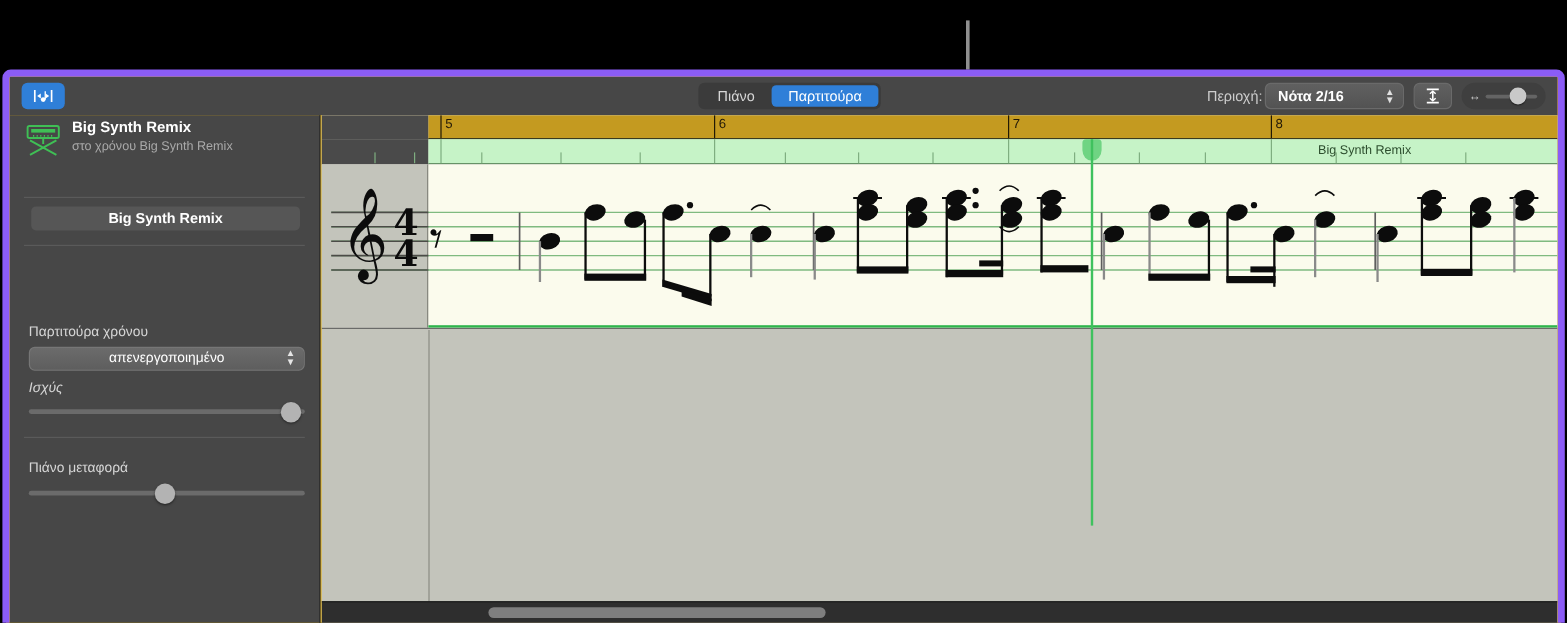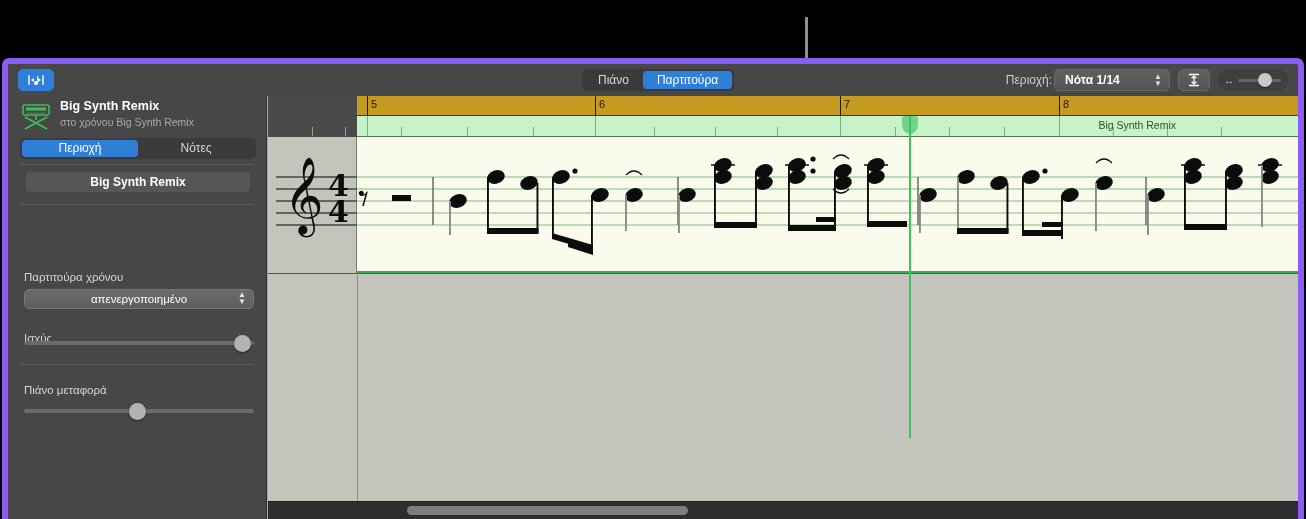--- a/index.html
+++ b/index.html
@@ -408,21 +408,21 @@
       </div>
 
       <div class="seg-group" style="left:574px; top:5px;">
         <div class="seg-btn">Πιάνο</div>
         <div class="seg-btn active">Παρτιτούρα</div>
       </div>
 
       <div id="grid-label">Περιοχή:</div>
 
       <div id="grid-select">
-        <span>Νότα 1/14</span>
+        <span>Νότα 2/16</span>
         <span class="chev">▲<br>▼</span>
       </div>
 
       <div id="interp-btn">
         <svg width="14" height="14" viewBox="0 0 14 14">
           <path d="M2 1.5 L12 1.5 M2 12.5 L12 12.5" stroke="#ffffff" stroke-width="1.3"></path>
           <path d="M7 3 L7 11" stroke="#ffffff" stroke-width="1.3"></path>
           <path d="M4.6 5.2 L7 3 L9.4 5.2" stroke="#ffffff" stroke-width="1.2" fill="none"></path>
           <path d="M4.6 8.8 L7 11 L9.4 8.8" stroke="#ffffff" stroke-width="1.2" fill="none"></path>
         </svg>
@@ -443,39 +443,35 @@
             <rect x="3" y="3" width="26" height="10" rx="1.5" fill="none" stroke="#3fbf55" stroke-width="1.6"></rect>
             <rect x="6" y="5.5" width="20" height="3" fill="#3fbf55"></rect>
             <path d="M8 10.5 L8 12 M11 10.5 L11 12 M14 10.5 L14 12 M17 10.5 L17 12 M20 10.5 L20 12 M23 10.5 L23 12" stroke="#3fbf55" stroke-width="1"></path>
             <path d="M16 13 L16 18" stroke="#3fbf55" stroke-width="1.6"></path>
             <path d="M5 15 L27 27 M27 15 L5 27" stroke="#3fbf55" stroke-width="1.6"></path>
           </svg>
         </div>
         <div id="track-name">Big Synth Remix</div>
         <div id="track-sub">στο χρόνου Big Synth Remix</div>
 
-        <div id="tabs">
-          <div class="tab active">Περιοχή</div>
-          <div class="tab">Νότες</div>
-        </div>
       </div>
 
       <div class="divider" style="top:68px;"></div>
 
       <div id="region-name-field">Big Synth Remix</div>
 
       <div class="divider" style="top:108px;"></div>
 
       <div class="field-label" style="left:16px; top:175px;">Παρτιτούρα χρόνου</div>
       <div id="quant-select">
         <span>απενεργοποιημένο</span>
         <span class="chev">▲<br>▼</span>
       </div>
 
-      <div class="field-label" style="left:16px; top:236px;">Ισχύς</div>
+      <div class="field-label" style="left:16px; top:222px;font-style:italic;">Ισχύς</div>
       <div class="field-value" style="left:224px; top:222px;">100</div>
       <div class="slider-track" style="left:16px; top:245px; width:230px;"></div>
       <div class="slider-knob" style="left:226px; top:239px;"></div>
 
       <div class="divider" style="top:268px;"></div>
 
       <div class="field-label" style="left:16px; top:288px;">Πιάνο μεταφορά</div>
       <div class="field-value" style="left:233px; top:288px;">0</div>
       <div class="slider-track" style="left:16px; top:313px; width:230px;"></div>
       <div class="slider-knob" style="left:121px; top:307px;"></div>

